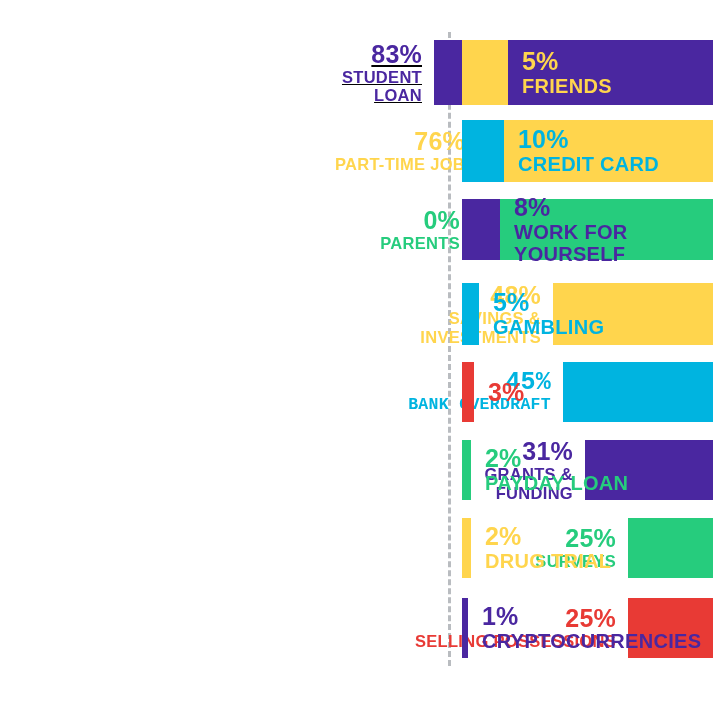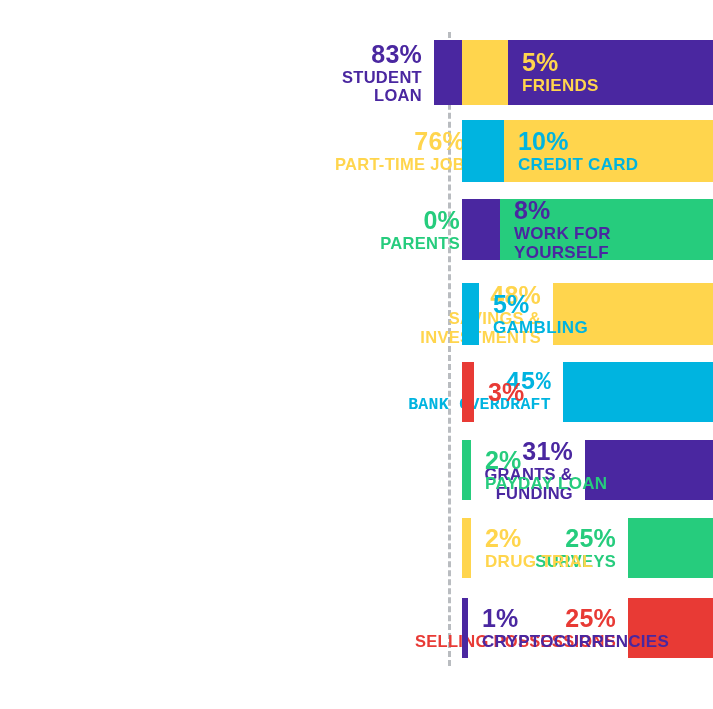--- a/index.html
+++ b/index.html
@@ -93,37 +93,37 @@
     padding-left: 14px;
     box-sizing: border-box;
   }
   .right-pct {
     font-size: 25px;
     font-weight: bold;
     line-height: 1.08;
     letter-spacing: 0.2px;
   }
   .right-name {
-    font-size: 17px;
+    font-size: 20px;
     font-weight: bold;
     line-height: 1.12;
     letter-spacing: 0.3px;
     text-transform: uppercase;
   }
   .nowrap { white-space: nowrap; }
 </style>
 </head>
 <body>
 
 <div id="infographic">
 
   <div class="divider"></div>
 
   <div id="left-column">
-      <div class="row row-left" style="top: 40px; height: 65px;">
+      <div class="row row-left" style="top: 40px; height: 65px; text-decoration: underline;">
         <div class="left-label" style="width: 158px; color: rgb(74, 39, 160);">
           <div class="left-pct">83%</div>
           <div class="left-name nowrap">STUDENT</div>
           <div class="left-name nowrap">LOAN</div>
         </div>
         <div class="bar-left" style="width: 279px; background: rgb(74, 39, 160);"></div>
       </div>
       <div class="row row-left" style="top: 120px; height: 62px; margin-left: 12px;">
         <div class="left-label" style="width: 189px; color: rgb(255, 213, 77);">
           <div class="left-pct">76%</div>

